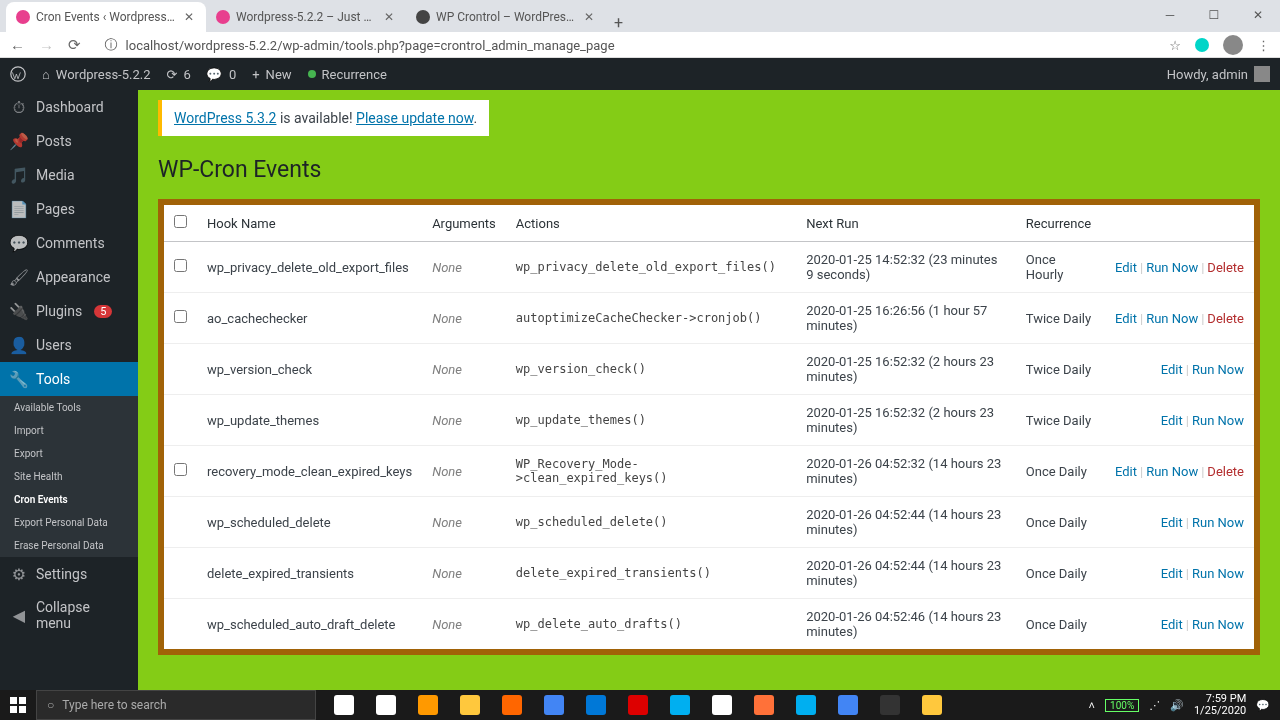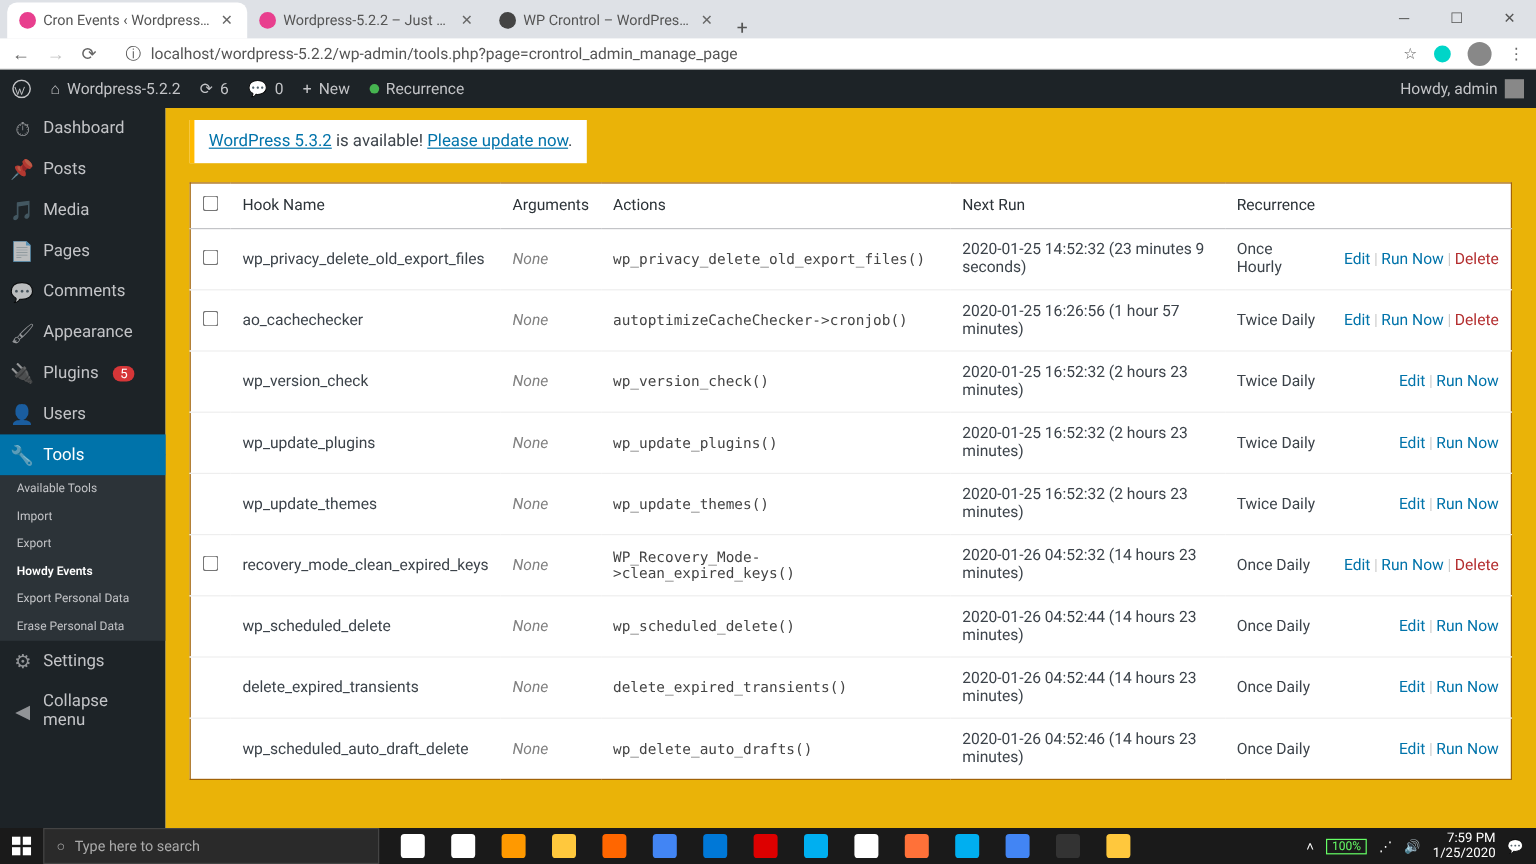--- a/index.html
+++ b/index.html
@@ -33,26 +33,26 @@
 .wp-sidebar { width: 138px; background: #1d2327; color: #c3c4c7; font-size: 14px; }
 .wp-sidebar .menu-item { padding: 8px 10px; display: flex; align-items: center; gap: 8px; cursor: pointer; }
 .wp-sidebar .menu-item.current { background: #0073aa; color: #fff; position: relative; }
 .wp-sidebar .menu-item.current::after { content: ''; position: absolute; right: -6px; top: 50%; transform: translateY(-50%); border: 6px solid transparent; border-left-color: #0073aa; }
 .wp-sidebar .menu-icon { width: 18px; height: 18px; display: flex; align-items: center; justify-content: center; opacity: 0.7; font-size: 16px; }
 .wp-sidebar .submenu { background: #2c3338; }
 .wp-sidebar .sub-item { padding: 6px 10px 6px 14px; font-size: 10px; color: #c3c4c7; cursor: pointer; }
 .wp-sidebar .sub-item.current { color: #fff; font-weight: 600; }
 .wp-sidebar .badge { background: #d63638; color: #fff; border-radius: 10px; padding: 0 6px; font-size: 11px; margin-left: 4px; }
 
-.wp-content { flex: 1; background: #eab308; padding: 10px 20px; overflow-y: auto; }
+.wp-content { flex: 1; background: #84cc16; padding: 10px 20px; overflow-y: auto; }
 .update-nag { background: #fff; border-left: 4px solid #ffba00; padding: 10px 12px; margin-bottom: 16px; display: inline-block; font-size: 14px; }
 .update-nag a { color: #0073aa; text-decoration: underline; }
 h1.page-title { font-size: 23px; font-weight: 400; color: #1d2327; margin: 4px 0 16px; }
 
-.wp-table { width: 100%; background: #fff; border: 1px solid #a16207; border-collapse: collapse; font-size: 13px; }
+.wp-table { width: 100%; background: #fff; border: 6px solid #a16207; border-collapse: collapse; font-size: 13px; }
 .wp-table th, .wp-table td { padding: 10px 10px; text-align: left; vertical-align: middle; }
 .wp-table thead th { border-bottom: 1px solid #c3c4c7; font-weight: 400; color: #2c3338; }
 .wp-table tbody tr { border-top: 1px solid #eee; }
 .wp-table .cb { width: 30px; }
 .wp-table .args { color: #808080; font-style: italic; }
 .wp-table .mono { font-family: Consolas, Monaco, monospace; font-size: 12px; color: #444; }
 .wp-table .row-actions { text-align: right; white-space: nowrap; }
 .wp-table .row-actions a { color: #0073aa; cursor: pointer; }
 .wp-table .row-actions .sep { color: #ccc; padding: 0 3px; }
 .wp-table .row-actions .delete { color: #b32d2e; }
@@ -171,39 +171,41 @@
         <span>Users</span>
       </div>
       <div class="menu-item current">
         <span class="menu-icon">🔧</span>
         <span>Tools</span>
       </div>
       <div class="submenu">
         <div class="sub-item">Available Tools</div>
         <div class="sub-item">Import</div>
         <div class="sub-item">Export</div>
-        <div class="sub-item current">Howdy Events</div>
+        <div class="sub-item">Site Health</div>
+        <div class="sub-item current">Cron Events</div>
         <div class="sub-item">Export Personal Data</div>
         <div class="sub-item">Erase Personal Data</div>
       </div>
       <div class="menu-item">
         <span class="menu-icon">⚙</span>
         <span>Settings</span>
       </div>
       <div class="menu-item">
         <span class="menu-icon">◀</span>
         <span>Collapse menu</span>
       </div>
     </div>
 
   <div class="wp-content">
     <div class="update-nag">
       <a>WordPress 5.3.2</a><span> is available! </span><a>Please update now</a><span>.</span>
     </div>
 
+    <h1 class="page-title">WP-Cron Events</h1>
 
     <table class="wp-table">
       <thead>
         <tr>
           <th class="cb"><input type="checkbox" style=""></th>
           <th>Hook Name</th>
           <th>Arguments</th>
           <th>Actions</th>
           <th>Next Run</th>
           <th>Recurrence</th>
@@ -239,31 +241,20 @@
     <td class="args">None</td>
     <td class="mono">wp_version_check()</td>
     <td>2020-01-25 16:52:32 (2 hours 23 minutes)</td>
     <td>Twice Daily</td>
     <td class="row-actions">
       <a>Edit</a><span class="sep">|</span><a>Run Now</a>
     </td>
           </tr>
           <tr>
     <td class="cb"></td>
-    <td>wp_update_plugins</td>
-    <td class="args">None</td>
-    <td class="mono">wp_update_plugins()</td>
-    <td>2020-01-25 16:52:32 (2 hours 23 minutes)</td>
-    <td>Twice Daily</td>
-    <td class="row-actions">
-      <a>Edit</a><span class="sep">|</span><a>Run Now</a>
-    </td>
-          </tr>
-          <tr>
-    <td class="cb"></td>
     <td>wp_update_themes</td>
     <td class="args">None</td>
     <td class="mono">wp_update_themes()</td>
     <td>2020-01-25 16:52:32 (2 hours 23 minutes)</td>
     <td>Twice Daily</td>
     <td class="row-actions">
       <a>Edit</a><span class="sep">|</span><a>Run Now</a>
     </td>
           </tr>
           <tr>

